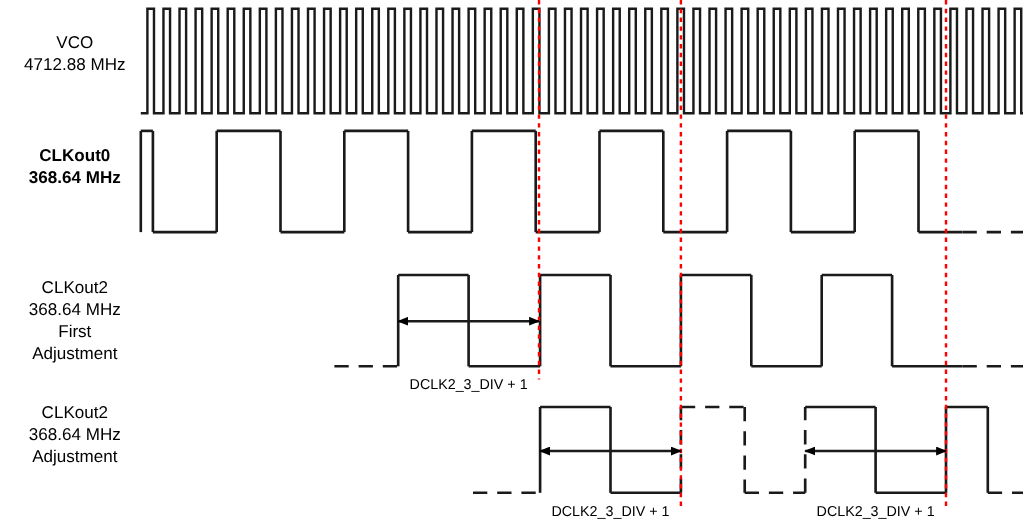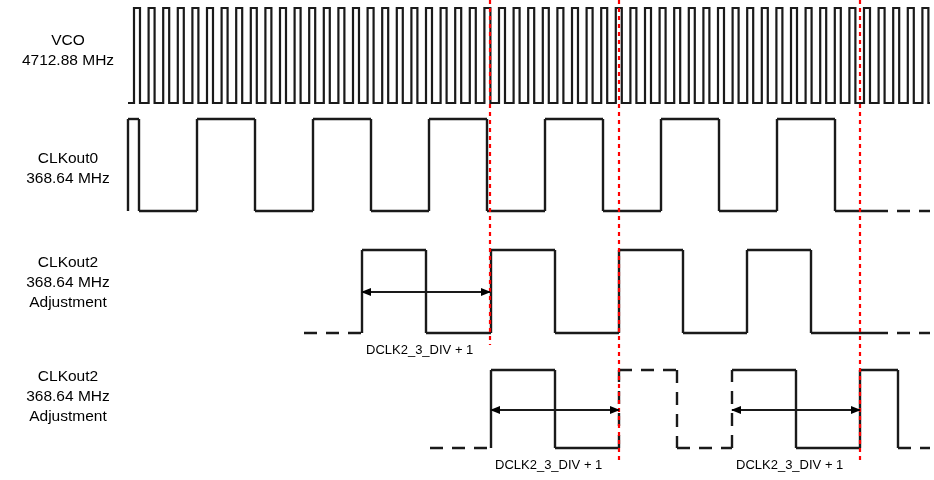--- a/index.html
+++ b/index.html
@@ -31,20 +31,21 @@
     text-align: center;
     color: #000000;
     font-size: 15.5px;
     line-height: 20px;
     font-family: "Liberation Sans", sans-serif;
     white-space: nowrap;
   }
   .sig-label span { display: block; }
   .ann-label {
     position: absolute;
+    text-align: center;
     color: #000000;
     font-size: 13px;
     font-family: "Liberation Sans", sans-serif;
     white-space: nowrap;
   }
 </style>
 </head>
 <body>
 
 <div id="diagram-root">
@@ -146,27 +147,28 @@
         <line x1="491" y1="410" x2="619" y2="410" stroke="#1a1a1a" stroke-width="2.2" marker-start="url(#arrow-start)" marker-end="url(#arrow-end)"></line>
         <line x1="732" y1="410" x2="860" y2="410" stroke="#1a1a1a" stroke-width="2.2" marker-start="url(#arrow-start)" marker-end="url(#arrow-end)"></line>
       </g>
   </svg>
 
   <div id="labels-layer">
       <div class="sig-label" style="left: 8px; top: 30px; width: 120px;">
         <span>VCO</span>
         <span>4712.88 MHz</span>
       </div>
-      <div class="sig-label" style="left: 8px; top: 148px; width: 120px;">
+      <div class="sig-label" style="left: 8px; top: 132px; width: 120px; font-weight: bold;">
         <span>CLKout0</span>
         <span>368.64 MHz</span>
       </div>
       <div class="sig-label" style="left: 8px; top: 252px; width: 120px;">
         <span>CLKout2</span>
         <span>368.64 MHz</span>
+        <span>First</span>
         <span>Adjustment</span>
       </div>
       <div class="sig-label" style="left: 8px; top: 366px; width: 120px;">
         <span>CLKout2</span>
         <span>368.64 MHz</span>
         <span>Adjustment</span>
       </div>
     </div>
   <div id="ann-layer">
       <div class="ann-label" style="left: 366px; top: 342px; width: 120px;">DCLK2_3_DIV + 1</div>

